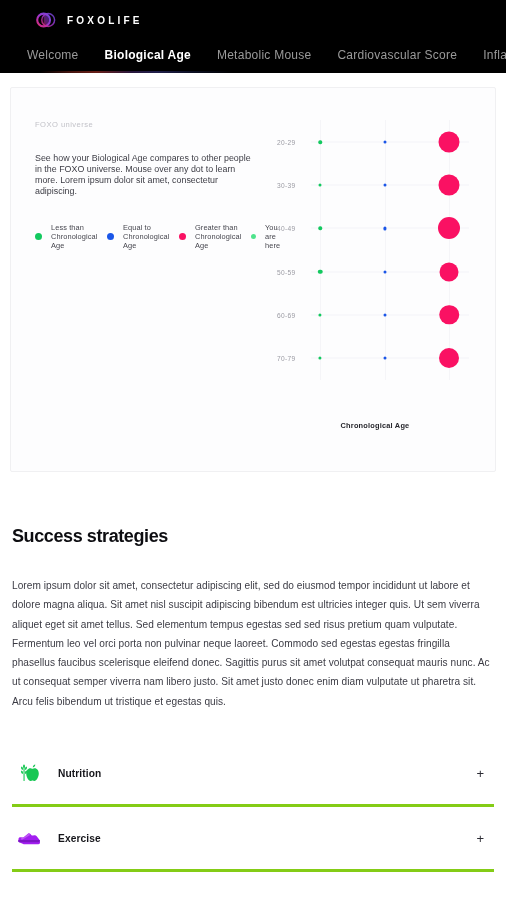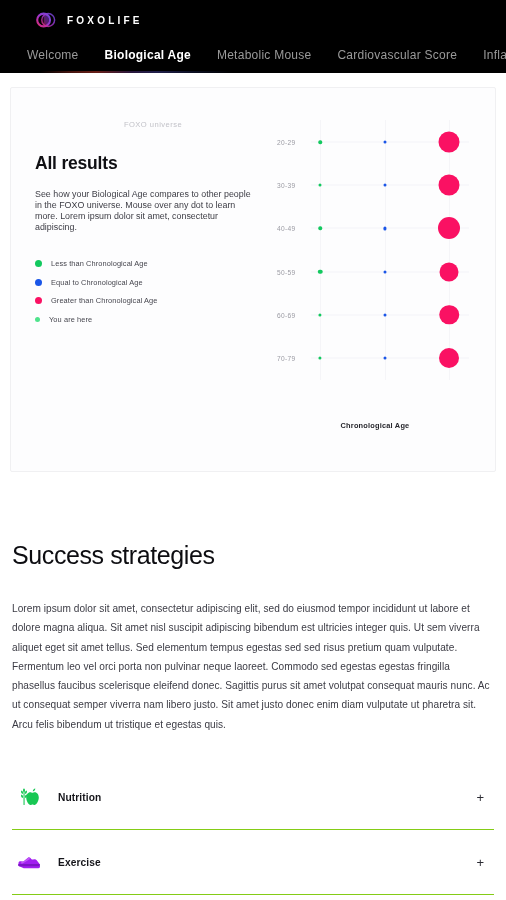--- a/index.html
+++ b/index.html
@@ -72,37 +72,36 @@
     position: relative;
     padding: 24px 22px 0 24px;
     display: flex;
   }
   .card-left { width: 236px; flex: 0 0 auto; padding-top: 8px; }
   .eyebrow {
     color: #c2c2c8;
     font-size: 7.6px;
     letter-spacing: .45px;
     margin-bottom: 24px;
-    text-align: center;
   }
   .card-title {
     font-size: 17.5px;
     font-weight: 700;
     color: #101014;
     letter-spacing: -.2px;
     margin-bottom: 15px;
   }
   .card-desc {
     font-size: 8.9px;
     line-height: 11px;
     color: #3d3d45;
     width: 216px;
     margin-bottom: 26px;
   }
-  .legend { display: flex; flex-direction: column; gap: 9.5px; }
+  .legend { display: flex; flex-direction: row; gap: 9.5px; }
   .legend-row { display: flex; align-items: center; gap: 9px; }
   .legend-dot { width: 7px; height: 7px; border-radius: 50%; flex: 0 0 auto; }
   .legend-dot.small { width: 5px; height: 5px; }
   .legend-label { font-size: 7.4px; color: #46464e; letter-spacing: .1px; }
 
   
   .card-right { flex: 1 1 auto; position: relative; }
   .chart {
     position: relative;
     margin-left: 6px;
@@ -144,41 +143,41 @@
     text-align: center;
     font-size: 7.4px;
     font-weight: 700;
     color: #26262c;
     letter-spacing: .2px;
   }
 
   
   .section { padding: 0 12px; }
   .section-title {
-    font-size: 25px;
-    font-weight: 400;
+    font-size: 18px;
+    font-weight: 700;
     color: #0d0d11;
     letter-spacing: -.4px;
-    margin-top: 69px;
+    margin-top: 54px;
     margin-bottom: 29px;
   }
   .section-body {
     font-size: 10.1px;
     line-height: 19.3px;
     color: #3b3b44;
     letter-spacing: .05px;
   }
 
   
   .accordion { margin-top: 31px; }
   .acc-item {
     display: flex;
     align-items: center;
     height: 65px;
-    border-bottom: 1px solid #84cc16;
+    border-bottom: 3px solid #84cc16;
     padding-left: 4px;
     cursor: pointer;
   }
   .acc-icon { width: 42px; flex: 0 0 auto; display: flex; align-items: center; }
   .acc-label {
     font-size: 10.2px;
     font-weight: 700;
     color: #15151a;
     letter-spacing: .1px;
     flex: 1 1 auto;
@@ -224,21 +223,20 @@
       <div class="navitem">Indulgence Score</div>
     </div>
     <div class="nav-underline"></div>
   </div>
 
   <div class="card-wrap">
     <div class="card">
 
       <div class="card-left">
         <div class="eyebrow">FOXO universe</div>
-        <div class="card-title">All results</div>
         <div class="card-desc">See how your Biological Age compares to other people in the FOXO universe. Mouse over any dot to learn more. Lorem ipsum dolor sit amet, consectetur adipiscing.</div>
 
         <div class="legend">
           <div class="legend-row">
             <span class="legend-dot" style="background:#13c95f"></span>
             <span class="legend-label">Less than Chronological Age</span>
           </div>
           <div class="legend-row">
             <span class="legend-dot" style="background:#1a56e8"></span>
             <span class="legend-label">Equal to Chronological Age</span>

